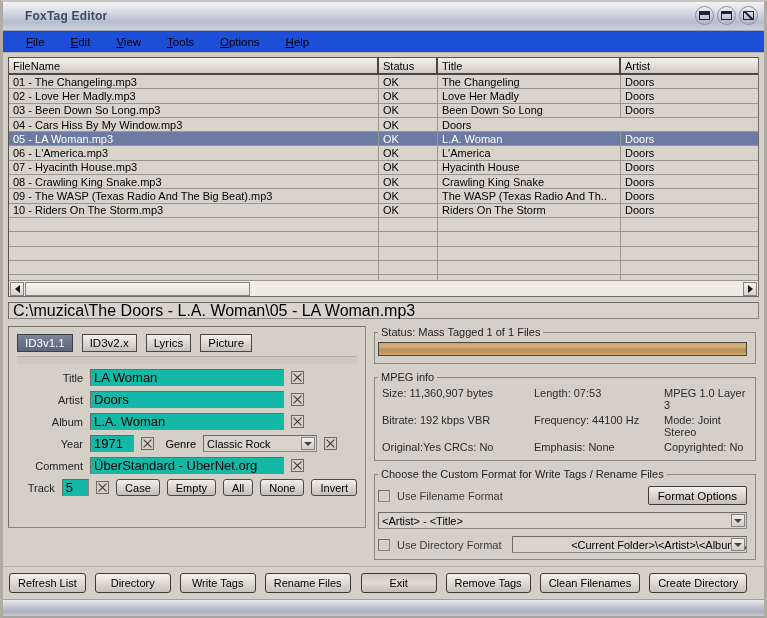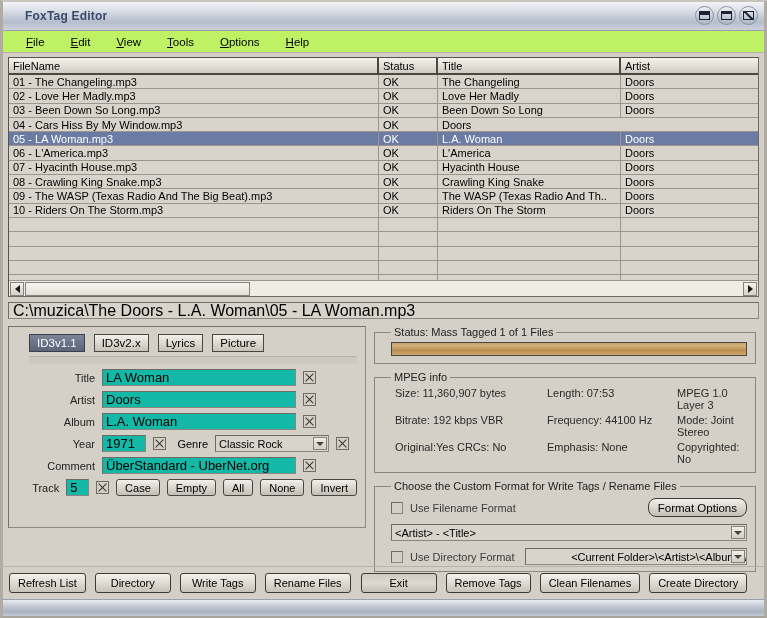--- a/index.html
+++ b/index.html
@@ -63,21 +63,21 @@
   .tb-glyph.close::after {
     content: ""; position: absolute;
     width: 1.5px; height: 14px; background: #1a2238;
     left: 4px; top: -3px;
     transform: rotate(-45deg);
   }
 
   
   #menubar {
     height: 21px;
-    background: #bef264;
+    background: #1d4ed8;
     border-bottom: 1px solid #b6b2aa;
     display: flex; align-items: center;
     padding-left: 10px;
     flex: 0 0 auto;
   }
   .menu-item {
     padding: 2px 13px;
     font-size: 11.5px;
     color: #000;
     cursor: default;
@@ -189,21 +189,21 @@
   #panels { display: flex; margin-top: 7px; flex: 0 0 auto; gap: 8px; }
 
   .sunkpanel {
     border: 1px solid #8d8982;
     border-top-color: #777168; border-left-color: #777168;
     background: #d4d0c8;
     box-sizing: border-box;
   }
 
   
-  #tagpanel { width: 358px; height: 202px; padding: 7px 8px 0 20px; position: relative; }
+  #tagpanel { width: 358px; height: 202px; padding: 7px 8px 0 8px; position: relative; }
   #tabrow { display: flex; gap: 9px; }
   .tabbtn {
     height: 18px;
     padding: 0 7px;
     font-size: 11.5px;
     display: flex; align-items: center;
     background: linear-gradient(to bottom, #f2f0ea 0%, #e0dcd4 45%, #c6c2ba 100%);
     border: 1px solid #4a4641;
     box-sizing: border-box;
     cursor: default;
@@ -289,21 +289,21 @@
     box-sizing: border-box;
     cursor: default;
     white-space: nowrap;
   }
 
   
   #rightcol { width: 382px; display: flex; flex-direction: column; gap: 7px; }
 
   fieldset.gbox {
     border: 1px solid #8a8680;
-    margin: 0; padding: 4px 8px 7px 16px;
+    margin: 0; padding: 4px 8px 7px 3px;
     background: transparent;
     box-sizing: border-box;
   }
   fieldset.gbox legend {
     font-size: 11px;
     padding: 0 3px;
     color: #222;
   }
   #progwrap {
     height: 14px;
@@ -339,21 +339,21 @@
   }
   .cklabel { font-size: 11px; color: #3a3a3a; }
 
   .bigbtn {
     height: 19px;
     padding: 0 9px;
     font-size: 11.5px;
     display: flex; align-items: center; justify-content: center;
     background: linear-gradient(to bottom, #f2f0ea 0%, #ddd9d1 45%, #c4c0b8 100%);
     border: 1px solid #3e3a35;
-    border-radius: 8px;
+    border-radius: 2px;
     box-sizing: border-box;
     cursor: default;
     white-space: nowrap;
   }
 
   
   #bottombar {
     flex: 0 0 auto;
     display: flex; align-items: center;
     height: 32px;

